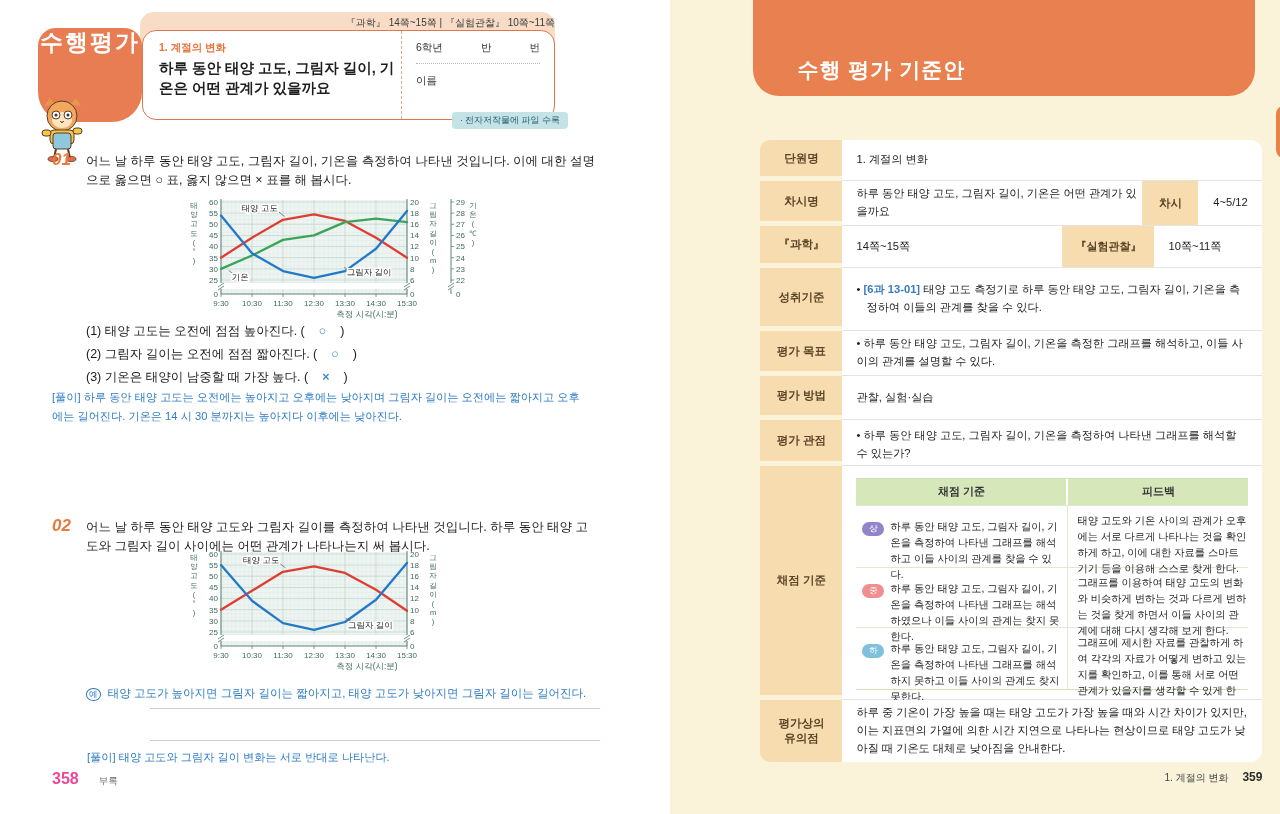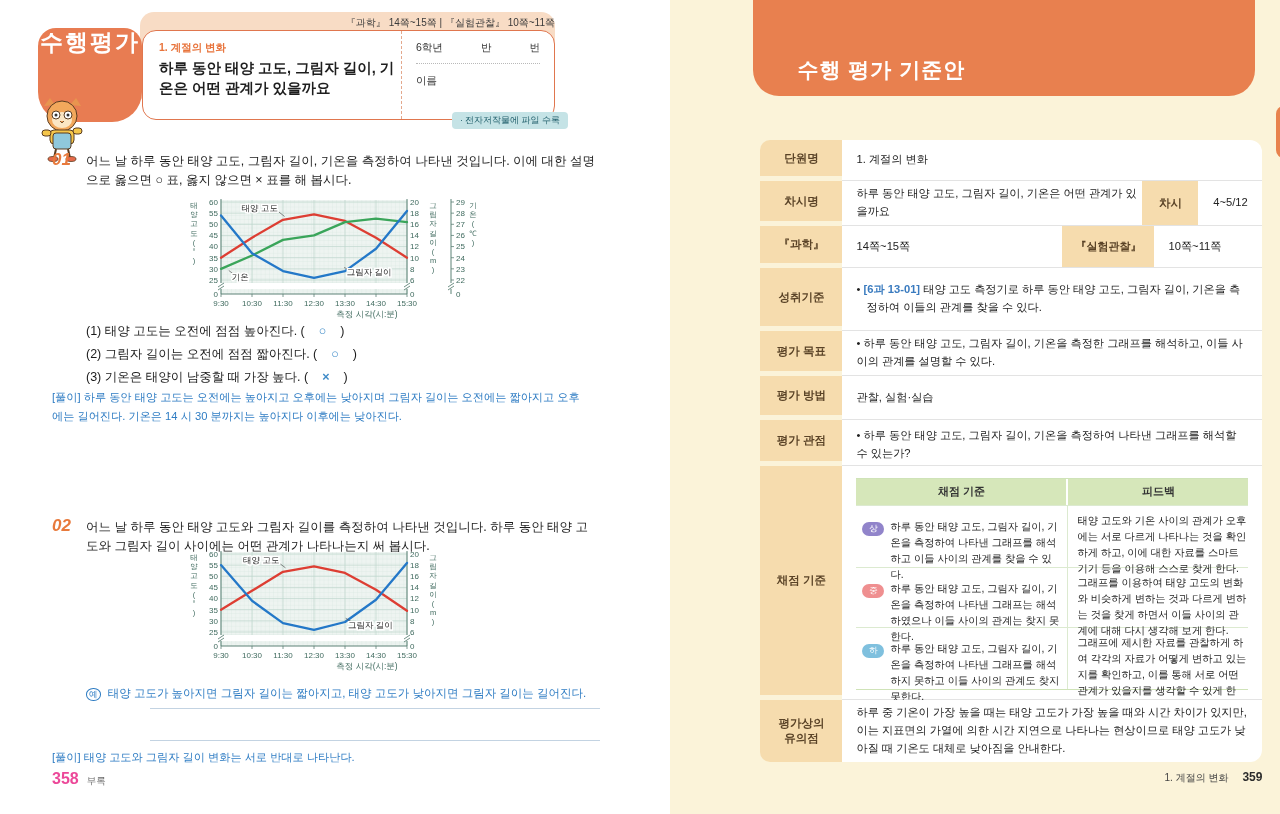--- a/index.html
+++ b/index.html
@@ -28,21 +28,21 @@
   .qtext { font-size:12.5px; color:#1a1a1a; line-height:1.55; width:510px; padding-top:2px; }
   .chart-box { position:absolute; }
   .ans-items { position:absolute; left:86px; top:320px; font-size:12.5px; color:#1a1a1a; line-height:23px; }
   .ans-items .mark-val { color:#3f8bc8; font-weight:bold; padding:0 14px; }
   .solution { position:absolute; left:52px; color:#2e7cc3; font-size:11.2px; line-height:1.7; width:535px; }
   .ex-answer { position:absolute; left:86px; top:686px; font-size:11.5px; color:#2e7cc3; width:510px; }
   .ex-mark { display:inline-block; border:1px solid #2e7cc3; border-radius:50%; font-size:8.5px; padding:1px 2px; margin-right:4px; line-height:1; }
   .rule { position:absolute; left:150px; width:450px; border-top:1px solid #c3d3e2; }
   .foot-left { position:absolute; left:52px; top:770px; display:flex; align-items:baseline; }
   .foot-page { font-size:16px; font-weight:bold; color:#ec4899; }
-  .foot-label { font-size:9.5px; color:#666; margin-left:8px; }
+  .foot-label { font-size:9.5px; color:#666; margin-left:20px; }
 
   
   .rp-header { position:absolute; left:83px; top:0; width:502px; height:96px; background:#e8804f; border-radius:0 0 26px 26px; color:#fff; font-weight:bold; font-size:21px; padding:56px 0 16px 44px; letter-spacing:1px; }
   .unit-tab { position:absolute; left:606px; top:106px; width:30px; height:52px; background:#e8824d; border-radius:8px; color:#fff; text-align:center; padding-top:7px; }
   .unit-tab .num { font-size:19px; font-weight:bold; line-height:1; }
   .unit-tab .lbl { font-size:8.5px; margin-top:2px; }
 
   .rp-table { position:absolute; left:90px; top:140px; width:502px; }
   .trow { display:flex; }
   .tlabel { width:82px; flex:none; background:#f6dcae; display:flex; flex-direction:column; align-items:center; justify-content:center; font-size:11.5px; font-weight:bold; color:#5a4327; border-bottom:5px solid #fbf3d9; }
@@ -345,21 +345,21 @@
           <line x1="169.29999999999998" y1="77.53142857142858" x2="160.62" y2="72.18285714285715" stroke="#555" stroke-width="0.7"></line>
           <text x="185.42000000000002" y="81.64571428571429" text-anchor="middle" font-size="8.5" fill="#222" paint-order="stroke" stroke="#ffffff" stroke-width="3">그림자 길이</text>
         </svg></div>
 
     <div class="ex-answer">
       <span class="ex-mark">예</span>
       <span>태양 고도가 높아지면 그림자 길이는 짧아지고, 태양 고도가 낮아지면 그림자 길이는 길어진다.</span>
     </div>
     <div class="rule" style="top:708px;"></div>
     <div class="rule" style="top:740px;"></div>
-    <div class="solution" style="top:748px;">[풀이] 태양 고도와 그림자 길이 변화는 서로 반대로 나타난다.</div>
+    <div class="solution" style="top:748px;margin-left:35px;">[풀이] 태양 고도와 그림자 길이 변화는 서로 반대로 나타난다.</div>
 
     <div class="foot-left">
       <span class="foot-page">358</span>
       <span class="foot-label">부록</span>
     </div>
   </div>
 
   <div class="page page-right">
     <div class="rp-header">
       <span>수행 평가 기준안</span>

